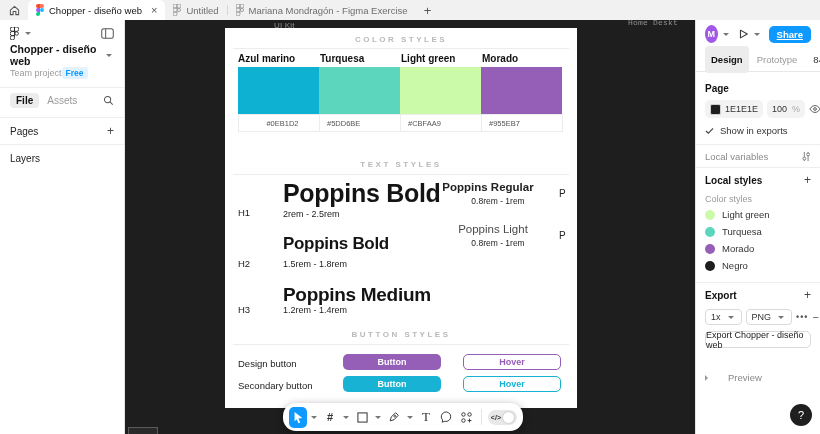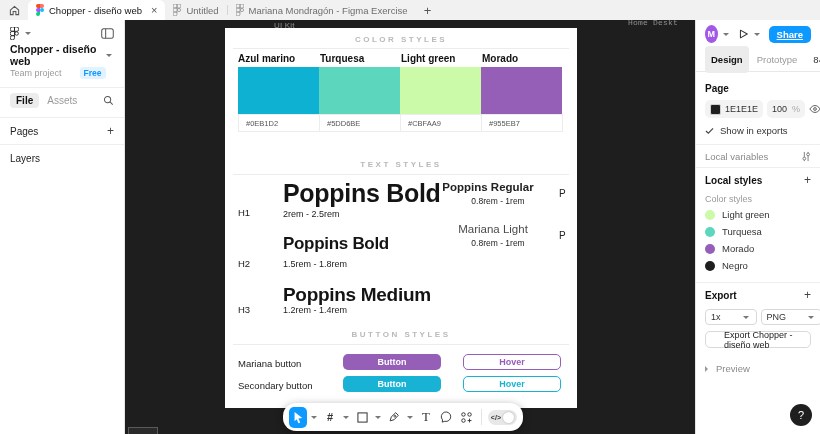--- a/index.html
+++ b/index.html
@@ -15,21 +15,21 @@
   .tab .tab-close { margin-left:4px; color:#555; font-size:11px; line-height:1; }
   .tabsep { width:1px; height:10px; background:#d5d5d5; align-self:center; }
   .newtab { width:24px; display:flex; align-items:center; justify-content:center; color:#555; font-size:13px; }
 
   
   .left { position:absolute; left:0; top:20px; width:125px; height:414px; background:#fff; border-right:1px solid #e4e4e4; font-size:10px; color:#333; }
   .lrow { display:flex; align-items:center; padding:0 10px; }
   .l-top { height:26px; justify-content:space-between; }
   .l-top .grp { display:flex; align-items:center; gap:4px; }
   .l-name { height:18px; gap:4px; font-size:10.5px; font-weight:600; color:#111; }
-  .l-team { height:18px; gap:18px; font-size:9px; color:#9a9a9a; }
+  .l-team { height:18px; gap:0; font-size:9px; color:#9a9a9a; }
   .badge-free { color:#0d99ff; background:rgba(13,153,255,.12); border-radius:3px; padding:1px 4px; font-size:8.5px; font-weight:600; }
   .ldiv { border-top:1px solid #eee; margin-top:5px; }
   .l-tabs { height:24px; gap:8px; }
   .pill-file { background:#ececec; border-radius:4px; padding:2px 6px; font-weight:600; color:#111; }
   .l-assets { color:#9a9a9a; }
   .l-tabs .spacer, .spacer { flex:1; }
   .l-section { height:22px; justify-content:space-between; color:#222; }
   .plus { color:#444; font-size:12px; font-weight:400; }
 
   
@@ -78,25 +78,25 @@
   .seg { background:#f3f3f3; border-radius:5px; height:18px; display:flex; align-items:center; padding:0 5px; gap:4px; }
   .chip { width:11px; height:11px; border-radius:2px; border:1px solid #d0d0d0; }
   .opac { color:#333; } .pct { color:#aaa; margin-left:1px; }
   .checkrow { margin:7px 9px 0; display:flex; align-items:center; gap:6px; color:#333; font-size:9.5px; }
   .rdiv { border-top:1px solid #eee; margin-top:8px; }
   .muted-row { height:22px; justify-content:space-between; color:#8a8a8a; font-size:9.5px; }
   .subhead { color:#9a9a9a; font-size:9px; padding:4px 9px 2px; }
   .style-row { display:flex; align-items:center; gap:7px; padding:3px 9px; font-size:9.5px; color:#333; }
   .dot { width:10px; height:10px; border-radius:50%; }
   .exp-controls { display:flex; align-items:center; gap:4px; margin:4px 9px 0; }
-  .selbox { border:1px solid #d9d9d9; border-radius:4px; height:16px; display:flex; align-items:center; gap:20px; padding:0 5px; font-size:9px; color:#333; }
+  .selbox { border:1px solid #d9d9d9; border-radius:4px; height:16px; display:flex; align-items:center; gap:5px; padding:0 5px; font-size:9px; color:#333; }
   .more { color:#555; letter-spacing:1px; font-weight:700; font-size:9px; }
   .minus { color:#555; font-size:11px; margin-left:auto; }
-  .export-btn { margin:6px 9px 0; height:17px; border:1px solid #d9d9d9; border-radius:5px; display:flex; align-items:center; justify-content:center; font-size:9px; color:#222;padding-left:18px; }
-  .preview-row { margin:15px 9px 0; display:flex; align-items:center; gap:8px; color:#8a8a8a; font-size:9.5px; }
+  .export-btn { margin:6px 9px 0; height:17px; border:1px solid #d9d9d9; border-radius:5px; display:flex; align-items:center; justify-content:center; font-size:9px; color:#222; }
+  .preview-row { margin:24px 9px 0; display:flex; align-items:center; gap:20px; color:#8a8a8a; font-size:9.5px; }
   .chev-r { width:0; height:0; border-top:3px solid transparent; border-bottom:3px solid transparent; border-left:3.5px solid #999; }
   .help-btn { position:absolute; right:8px; bottom:8px; width:22px; height:22px; border-radius:50%; background:#1f1f1f; color:#fff; font-size:11px; display:flex; align-items:center; justify-content:center; }
   svg { display:block; }
 </style>
 </head>
 <body>
 
 <div class="app">
 
   <div class="tabbar">
@@ -199,52 +199,52 @@
       <div class="sec-title" style="top:7px;">COLOR STYLES</div>
       <div class="hr" style="top:20px;"></div>
       <span class="sw-name" style="left:13px; top:25px;">Azul marino</span>
       <span class="sw-name" style="left:95px; top:25px;">Turquesa</span>
       <span class="sw-name" style="left:176px; top:25px;">Light green</span>
       <span class="sw-name" style="left:257px; top:25px;">Morado</span>
       <div class="swatch" style="left: 13px; background: rgb(14, 177, 210);"></div>
       <div class="swatch" style="left: 94px; background: rgb(93, 214, 190);"></div>
       <div class="swatch" style="left: 175px; background: rgb(203, 250, 169);"></div>
       <div class="swatch" style="left: 256px; background: rgb(149, 94, 183);"></div>
-      <div class="hexcell" style="left:13px;">#0EB1D2</div>
+      <div class="hexcell" style="left:13px;text-align:center;">#0EB1D2</div>
       <div class="hexcell" style="left:94px;">#5DD6BE</div>
       <div class="hexcell" style="left:175px;">#CBFAA9</div>
       <div class="hexcell" style="left:256px;">#955EB7</div>
 
       <div class="sec-title" style="top:132px;">TEXT STYLES</div>
       <div class="hr" style="top:146px;"></div>
 
       <span class="h-big" style="left:58px; top:151px; font-size:25px;">Poppins Bold</span>
       <span class="h-size" style="left:58px; top:181px;">2rem - 2.5rem</span>
       <span class="h-tag" style="left:13px; top:179px;">H1</span>
 
       <span class="p-name" style="left:203px; top:153px; font-size:11.5px; font-weight:600;">Poppins Regular</span>
       <span class="p-size" style="left:213px; top:168px;">0.8rem - 1rem</span>
       <span class="p-cut" style="left:334px; top:160px;">P</span>
 
       <span class="h-big" style="left:58px; top:206px; font-size:17px;">Poppins Bold</span>
       <span class="h-size" style="left:58px; top:231px;">1.5rem - 1.8rem</span>
       <span class="h-tag" style="left:13px; top:230px;">H2</span>
 
-      <span class="p-name" style="left:208px; top:195px; font-size:11.5px; font-weight:300; color:#4b4b4b;">Mariana Light</span>
+      <span class="p-name" style="left:208px; top:195px; font-size:11.5px; font-weight:300; color:#4b4b4b;">Poppins Light</span>
       <span class="p-size" style="left:213px; top:210px;">0.8rem - 1rem</span>
       <span class="p-cut" style="left:334px; top:202px;">P</span>
 
       <span class="h-big" style="left:58px; top:256px; font-size:19px; font-weight:600;">Poppins Medium</span>
       <span class="h-size" style="left:58px; top:277px;">1.2rem - 1.4rem</span>
       <span class="h-tag" style="left:13px; top:276px;">H3</span>
 
       <div class="sec-title" style="top:302px;">BUTTON STYLES</div>
       <div class="hr" style="top:316px;"></div>
 
-      <span class="btn-label" style="left:13px; top:330px;">Mariana button</span>
+      <span class="btn-label" style="left:13px; top:330px;">Design button</span>
       <div class="d-btn" style="left: 118px; top: 326px; background: rgb(149, 94, 183);">Button</div>
       <div class="o-btn" style="left: 238px; top: 326px; color: rgb(149, 94, 183);">Hover</div>
 
       <span class="btn-label" style="left:13px; top:352px;">Secondary button</span>
       <div class="d-btn" style="left: 118px; top: 348px; background: rgb(23, 178, 212);">Button</div>
       <div class="o-btn" style="left: 238px; top: 348px; color: rgb(23, 178, 212);">Hover</div>
     </div>
 
     <div class="toolbar">
       <div class="tool active" style="background: rgb(13, 153, 255);">

